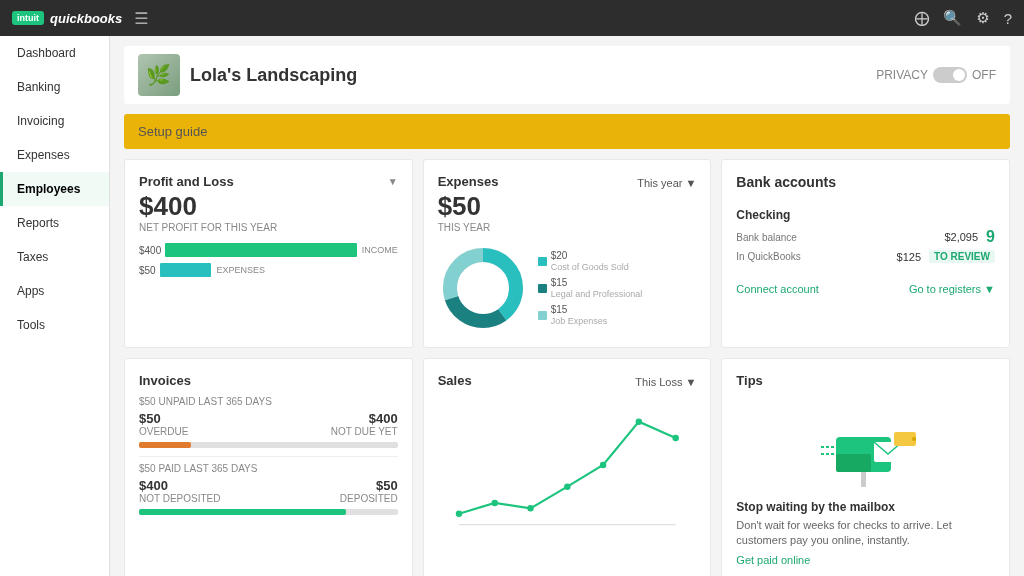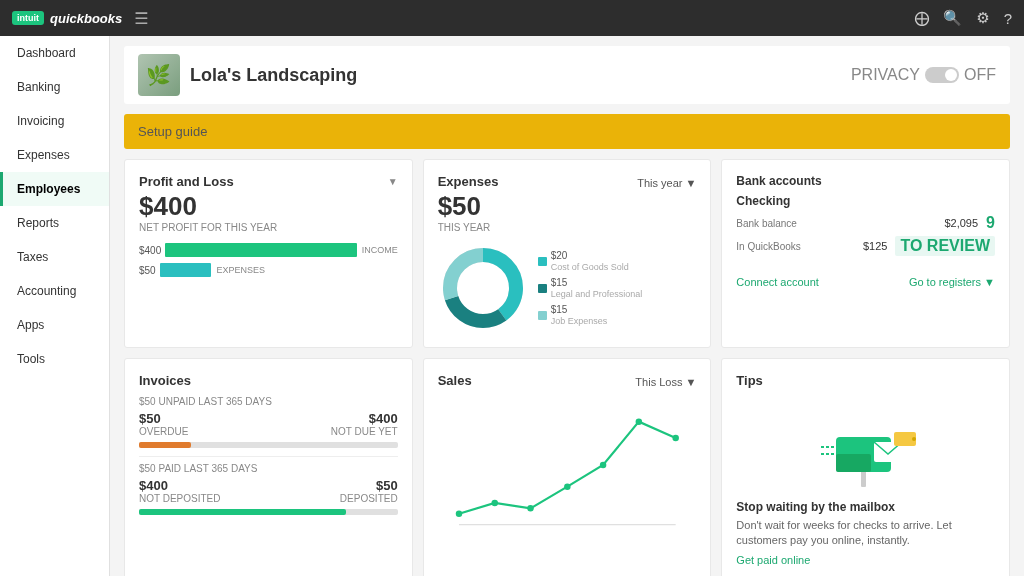--- a/index.html
+++ b/index.html
@@ -76,21 +76,21 @@
       font-size: 18px; color: #999;
       overflow: hidden;
     }
     .company-logo-inner {
       width: 100%; height: 100%;
       background: linear-gradient(135deg, #b0c4b1, #7a9e7e);
       display: flex; align-items: center; justify-content: center;
       font-size: 20px;
     }
     .company-name { font-size: 18px; font-weight: 600; color: #333; }
-    .privacy-toggle { display: flex; align-items: center; gap: 5px; font-size: 16px; color: #888; }
+    .privacy-toggle { display: flex; align-items: center; gap: 5px; font-size: 12px; color: #888; }
     .toggle-off {
       background: #ccc;
       border-radius: 10px;
       width: 34px; height: 16px;
       position: relative;
       display: inline-block;
     }
     .toggle-off::after {
       content: '';
       position: absolute;
@@ -139,26 +139,26 @@
 
     
     .expenses-header { display: flex; align-items: center; justify-content: space-between; }
     .this-year-badge { font-size: 11px; color: #555; display: flex; align-items: center; gap: 3px; }
     .donut-area { display: flex; gap: 10px; align-items: center; margin-top: 10px; }
     .donut-legend { font-size: 10px; color: #555; display: flex; flex-direction: column; gap: 5px; }
     .legend-item { display: flex; align-items: center; gap: 4px; }
     .legend-dot { width: 9px; height: 9px; border-radius: 1px; flex-shrink: 0; }
 
     
-    .bank-section-title { font-size: 12px; font-weight: 600; color: #333; margin-bottom: 6px; }
+    .bank-section-title { font-size: 14px; font-weight: 600; color: #333; margin-bottom: 18px; }
     .bank-account-name { font-size: 12px; font-weight: 600; color: #333; margin-bottom: 6px; }
     .bank-row { display: flex; align-items: center; justify-content: space-between; margin-bottom: 4px; }
     .bank-row-label { font-size: 10px; color: #777; }
     .bank-row-value { font-size: 11px; color: #333; font-weight: 500; }
-    .review-badge { background: #e8f7f2; color: #1ca870; font-size: 16px; font-weight: 600; padding: 1px 5px; border-radius: 2px; }
+    .review-badge { background: #e8f7f2; color: #1ca870; font-size: 10px; font-weight: 600; padding: 1px 5px; border-radius: 2px; }
     .review-num { font-size: 16px; font-weight: 700; color: #1ca870; }
     .bank-actions { display: flex; justify-content: space-between; margin-top: 20px; }
     .bank-link { color: #1ca870; font-size: 11px; cursor: pointer; }
 
     
     .invoice-header { font-size: 13px; font-weight: 600; color: #333; margin-bottom: 8px; }
     .invoice-row { display: flex; justify-content: space-between; align-items: center; margin-bottom: 3px; }
     .invoice-label { font-size: 10px; color: #888; text-transform: uppercase; }
     .invoice-amount { font-size: 13px; font-weight: 600; color: #333; }
     .divider { border: none; border-top: 1px solid #eee; margin: 6px 0; }
@@ -207,21 +207,20 @@
 <div class="main-layout">
 
   <div class="sidebar">
     <div class="sidebar-item">Dashboard</div>
     <div class="sidebar-item">Banking</div>
     <div class="sidebar-item">Invoicing</div>
     <div class="sidebar-item">Expenses</div>
     <div class="sidebar-item active">Employees</div>
     <div class="sidebar-item">Reports</div>
     <div class="sidebar-item">Taxes</div>
-    <div class="sidebar-item">Accounting</div>
     <div class="sidebar-item">Apps</div>
     <div class="sidebar-item">Tools</div>
   </div>
 
   <div class="content">
 
     <div class="company-header">
       <div class="company-left">
         <div class="company-logo">
           <div class="company-logo-inner">🌿</div>

